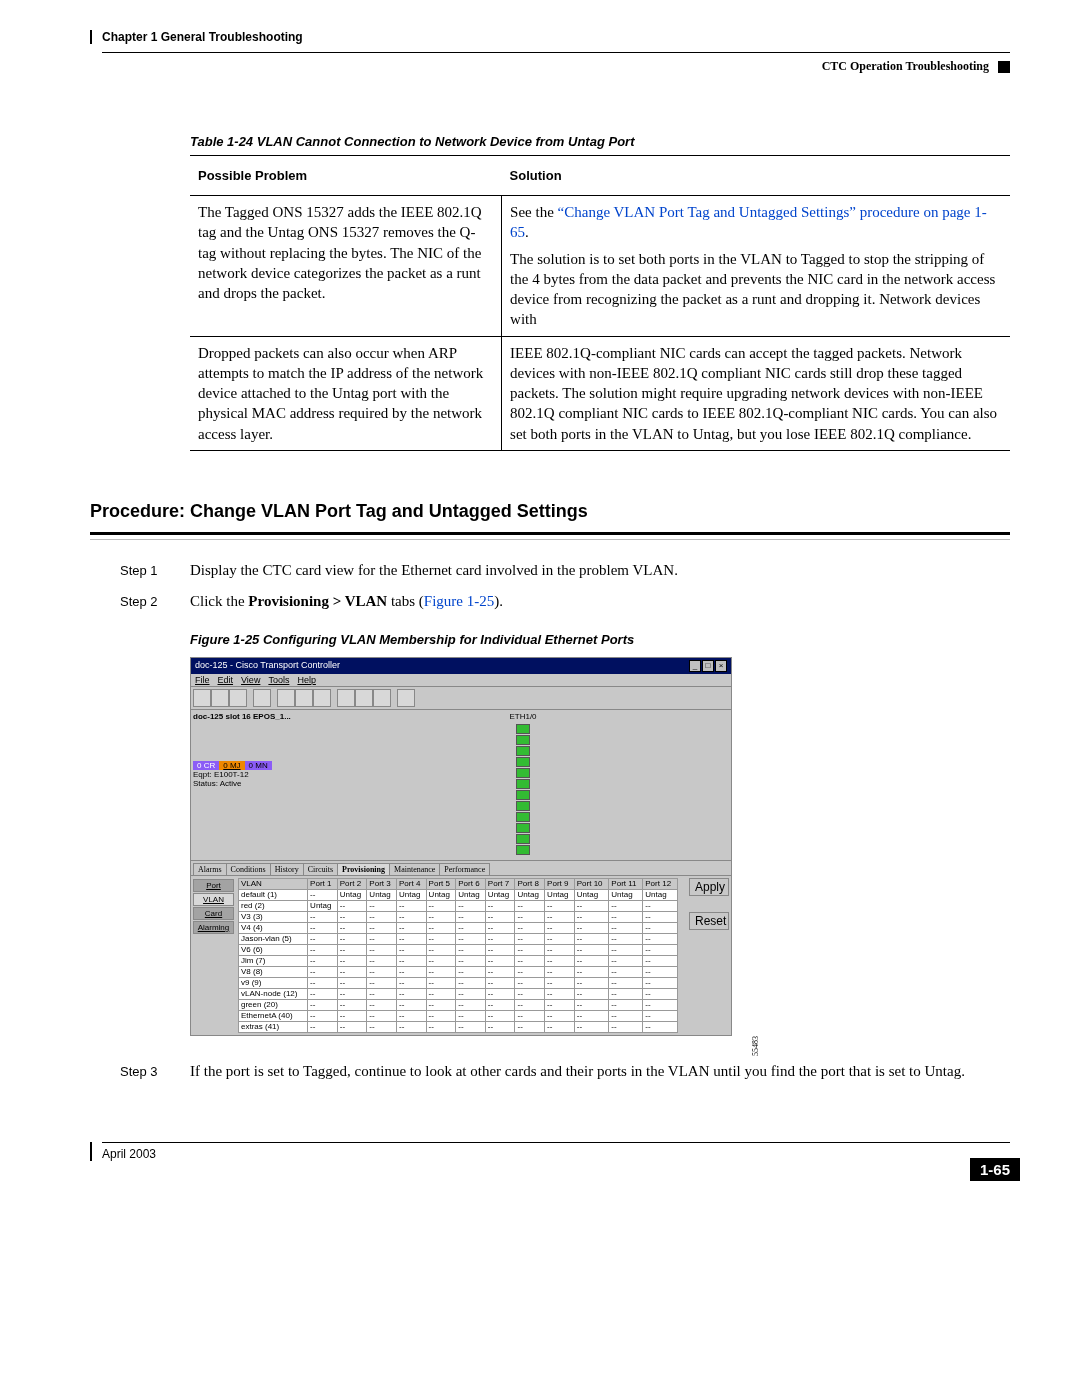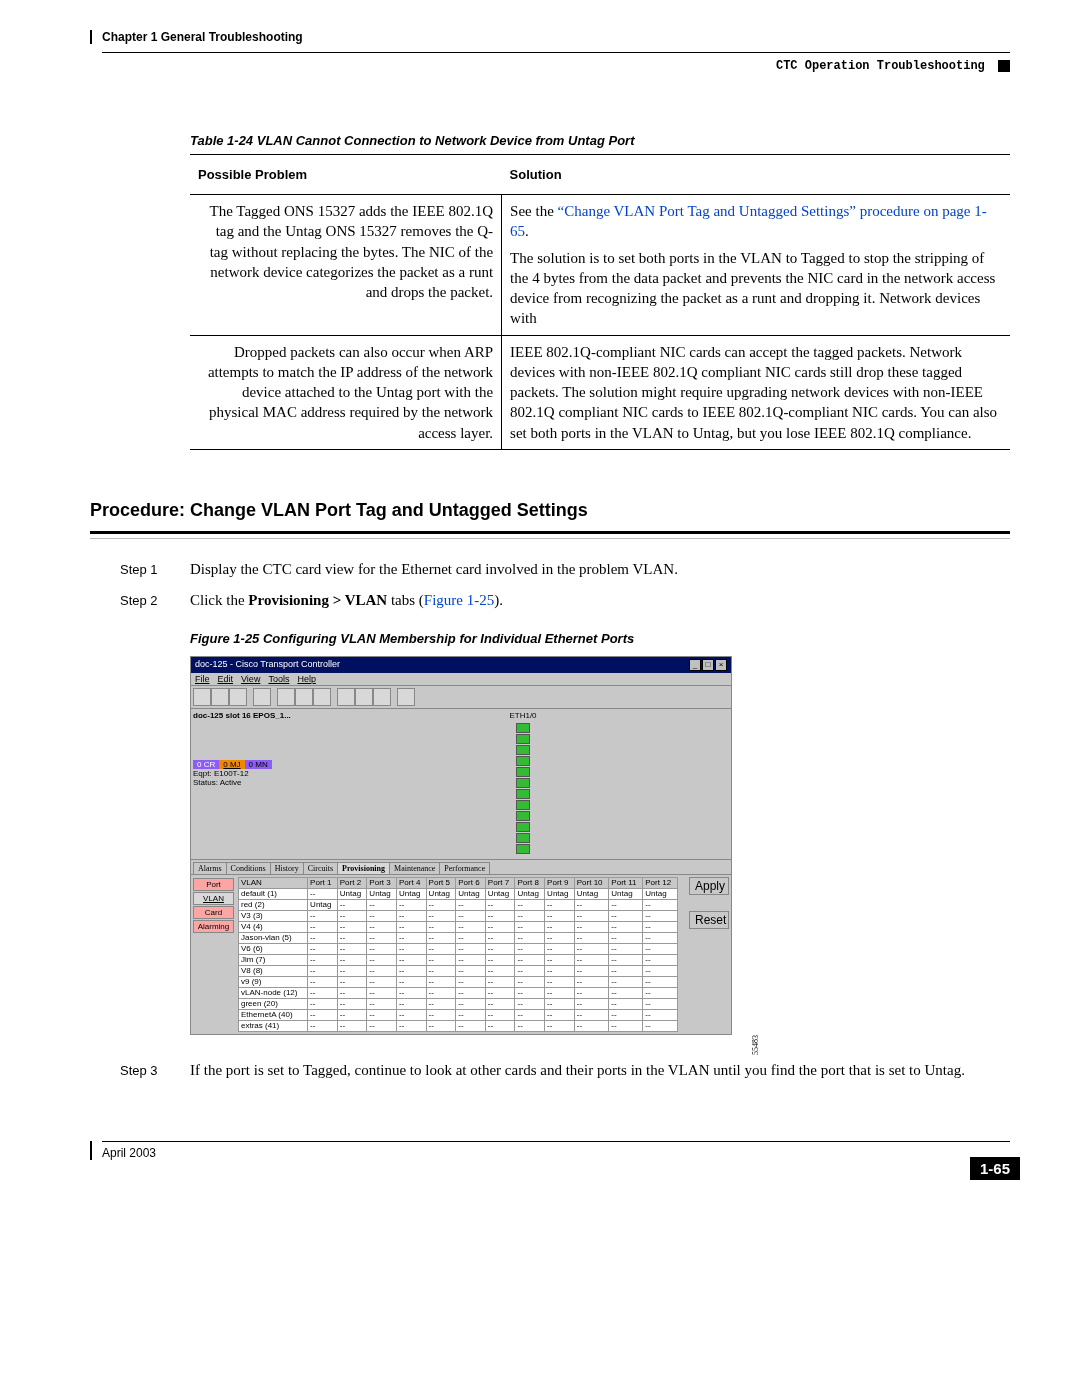--- a/index.html
+++ b/index.html
@@ -65,21 +65,21 @@
     font-weight: bold;
     margin-left: 39px;
   }
   table.data td {
     border-top: 1px solid #000;
     border-bottom: 1px solid #000;
     padding: 6px 8px;
     vertical-align: top;
     line-height: 1.35;
   }
-  table.data td.col1 { width: 38%; border-right: 1px solid #000; text-align: right; }
+  table.data td.col1 { width: 38%; border-right: 1px solid #000; }
   .link { color: #0044cc; }
   .proc-heading {
     font-family: Arial, Helvetica, sans-serif;
     font-weight: bold;
     font-size: 18px;
     margin-top: 50px;
     margin-bottom: 6px;
     margin-left: -100px;
   }
   .proc-rule {
@@ -215,21 +215,22 @@
   .sidetabs {
     width: 45px;
     padding: 2px 0;
     font-size: 8px;
     text-align: center;
   }
   .sidetabs div {
     border: 1px solid #888;
     margin: 1px 2px;
     padding: 1px 0;
-    background: #fca5a5;
+    background: #a3a3a3;
+    text-decoration: underline;
   }
   .sidetabs div.active { background: #d8d8d8; text-decoration: underline; }
   .grid-wrap {
     flex:1;
     padding: 2px;
     position:relative;
   }
   .gridtbl {
     border-collapse: collapse;
     font-size: 8px;
@@ -301,21 +302,21 @@
 </style>
 </head>
 <body>
 
 <div class="page">
 
   <div class="top-bar">
     <div>Chapter 1      General Troubleshooting</div>
   </div>
   <hr class="hr-top">
-  <div style="text-align:right; font-family:Liberation Mono, monospace; font-size:12px; font-weight:bold; margin-top:6px;">
+  <div style="text-align:right; font-family:Liberation Serif, serif; font-size:12px; font-weight:bold; margin-top:6px;">
     <span>CTC Operation Troubleshooting</span>
     <span class="top-right-square"></span>
   </div>
 
   <div class="content">
     <div class="table-caption">Table 1-24    VLAN Cannot Connection to Network Device from Untag Port</div>
     <table class="data">
       <tbody>
           <tr>
         <th>Possible Problem</th>

